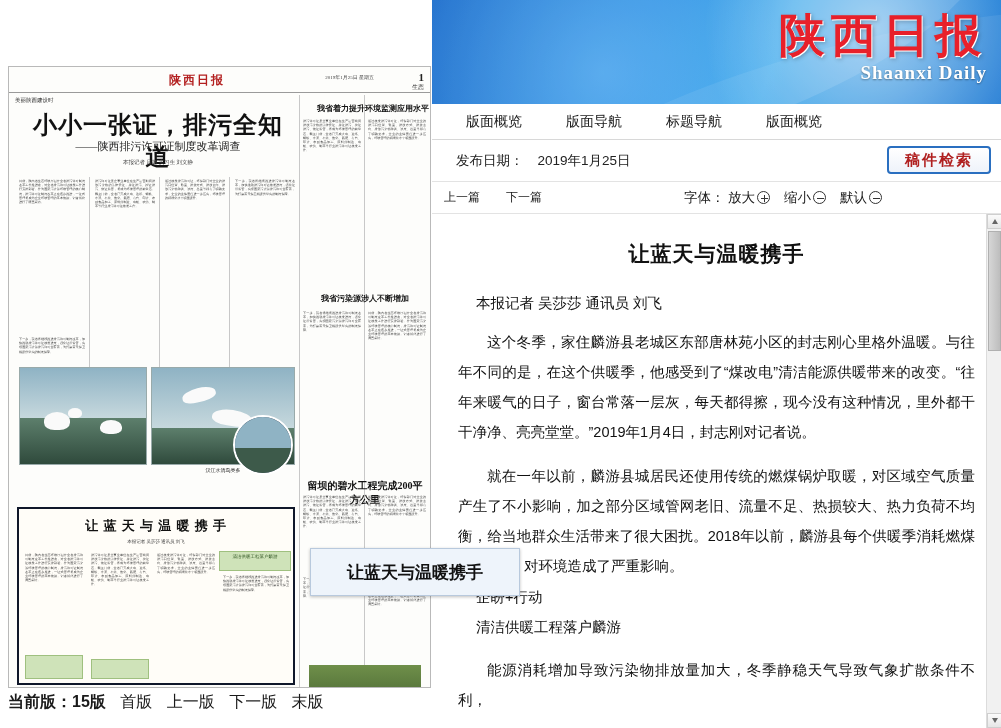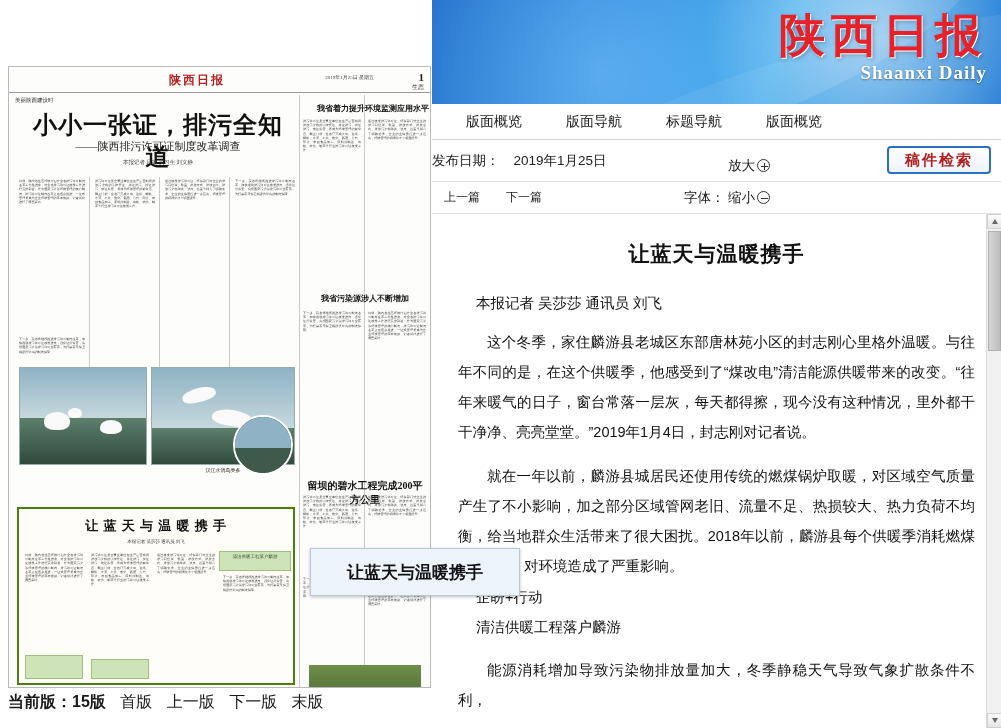--- a/index.html
+++ b/index.html
@@ -154,21 +154,21 @@
   }
   .circle-inset {
     position: absolute;
     border-radius: 50%;
     border: 2px solid #fff;
     overflow: hidden;
     background: #456;
   }
   .redbox {
     position: absolute;
-    border: 2px solid #4d7c0f;
+    border: 2px solid #0f172a;
     background: #fffdf8;
   }
   .redbox-title {
     position: absolute;
     width: 100%;
     text-align: center;
     font-size: 13px;
     font-weight: bold;
     color: #111;
     letter-spacing: 1px;
@@ -296,21 +296,21 @@
     color: #1a1a1a;
     padding: 0 22px;
     cursor: pointer;
     white-space: nowrap;
   }
 
   .daterow {
     height: 42px;
     display: flex;
     align-items: center;
-    padding-left: 0;
+    padding-left: 24px;
     border-bottom: 1px solid #e3e3e3;
     position: relative;
     background: #fff;
   }
   .daterow .lbl { font-size: 13.5px; color: #222; }
   .daterow .val { font-size: 13.5px; color: #222; margin-left: 14px; }
   .search-btn {
     position: absolute;
     right: 10px; top: 6px;
     width: 104px; height: 28px;
@@ -335,21 +335,21 @@
     background: #fff;
     position: relative;
     padding-left: 12px;
   }
   .toolrow .prev, .toolrow .next {
     font-size: 12px; color: #1a1a1a; margin-right: 26px; cursor: pointer;
   }
   .toolrow .fontlbl {
     position: absolute; left: 252px; font-size: 13.5px; color: #1a1a1a;
   }
-  .zoomgrp { position: absolute; left: 296px; display: flex; gap: 14px; align-items: center; flex-direction: column; }
+  .zoomgrp { position: absolute; left: 296px; display: flex; gap: 14px; align-items: center; }
   .zoomitem { font-size: 13.5px; color: #1a1a1a; display: flex; align-items: center; gap: 2px; cursor: pointer; }
   .ic-circ {
     display: inline-block;
     width: 13px; height: 13px;
     border: 1px solid #333;
     border-radius: 50%;
     position: relative;
   }
   .ic-circ::before {
     content: ""; position: absolute; left: 2.5px; top: 5.5px;

